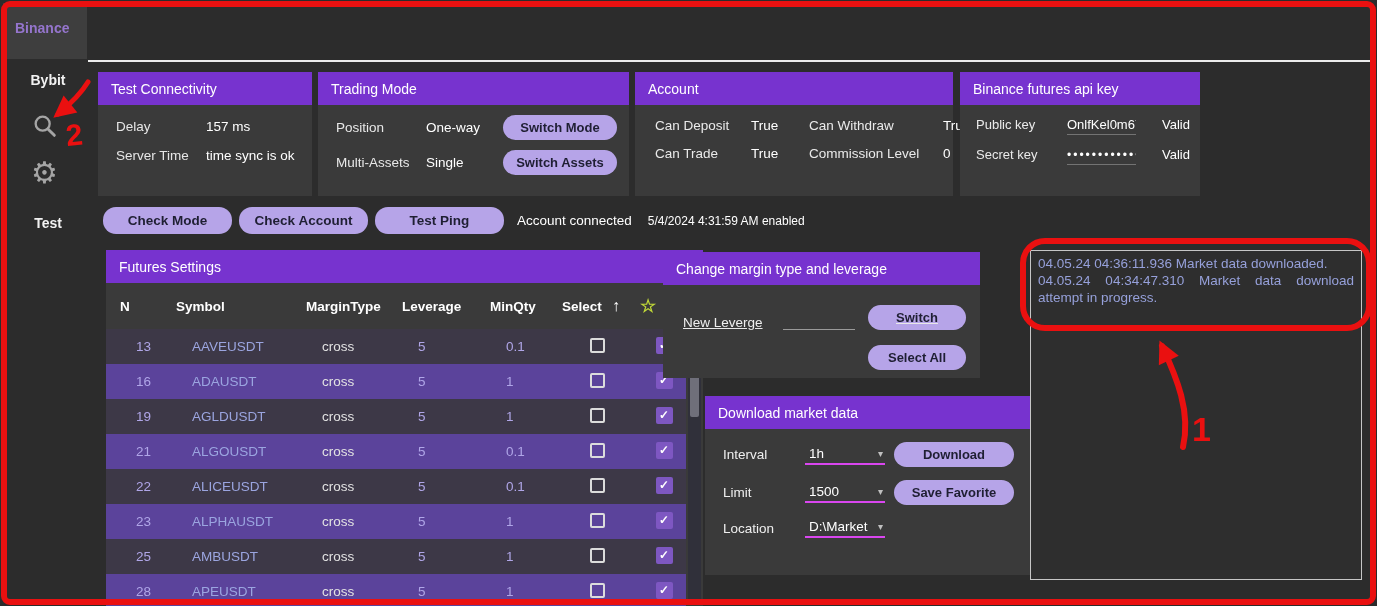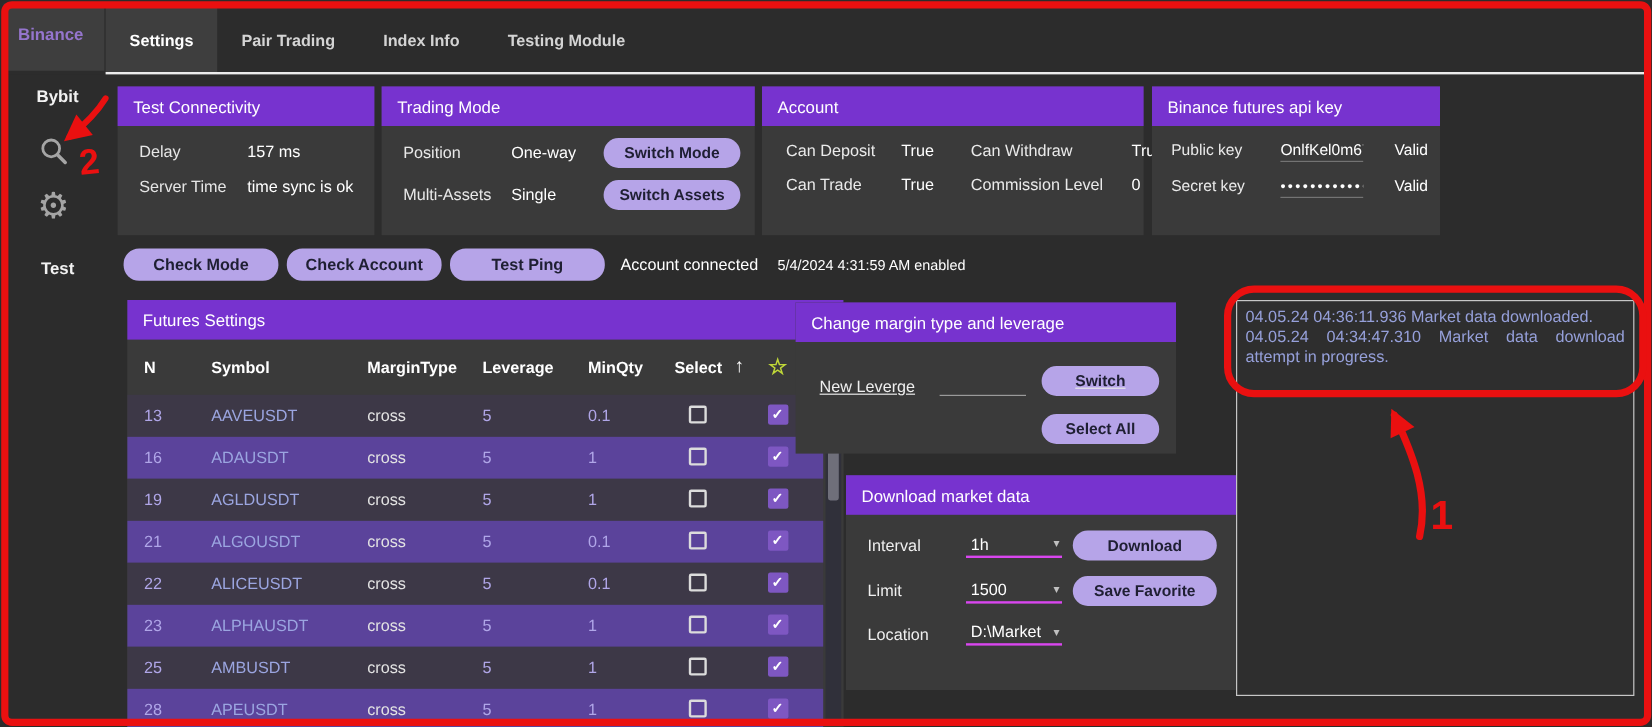--- a/index.html
+++ b/index.html
@@ -74,21 +74,21 @@
   .thead {
     display:grid; grid-template-columns:56px 130px 96px 88px 72px 50px 28px 36px;
     padding-left:14px; height:46px; align-items:center;
     color:#fff; font-weight:bold; font-size:13.5px;
   }
   .thead .sort { font-size:16px; cursor:pointer; }
   .thead .star { color:#c0d838; font-size:18px; cursor:pointer; }
   .tbody { margin-right:17px; }
   .trow {
     display:grid; grid-template-columns:56px 130px 96px 88px 72px 50px 28px 36px;
-    padding-left:14px; height:35px; align-items:center; font-size:13.5px;
+    padding-left:30px; height:35px; align-items:center; font-size:13.5px;
     background:#3d3847; cursor:pointer;
   }
   .tbody div.trow:nth-of-type(even) { background:#5b439b; }
   .cn, .clev, .cqty { color:#b0a6e8; }
   .csym { color:#9ba5e0; }
   .cmargin { color:#e2e2e2; }
   .csel { padding-left:12px; }
   .cb { display:inline-block; width:15px; height:15px; border:2px solid #dcdcdc; border-radius:2px; background:transparent; cursor:pointer; }
   .cb.checked { border:none; width:17px; height:17px; background:#7e57c2; position:relative; }
   .cb.checked::after { content:"✓"; color:#fff; font-size:12px; font-weight:bold; position:absolute; left:3px; top:1px; }
@@ -127,26 +127,20 @@
   .log-line { color:#96a0da; font-size:13.5px; line-height:1.25; text-align:justify; }
 
   
   .annotations { position:absolute; left:0; top:0; pointer-events:none; z-index:90; }
 </style>
 </head>
 <body>
 
 <div class="topbar">
   <div class="brand">Binance</div>
-  <div class="tabs">
-    <div class="tab active">Settings</div>
-    <div class="tab">Pair Trading</div>
-    <div class="tab">Index Info</div>
-    <div class="tab">Testing Module</div>
-  </div>
 </div>
 
 <div class="sidebar">
   <div class="side-label bybit">Bybit</div>
   <div class="side-icon search">
     <svg width="28" height="28" viewBox="0 0 24 24">
       <circle cx="10" cy="10" r="6" fill="none" stroke="#a5a5a5" stroke-width="2"></circle>
       <line x1="14.5" y1="14.5" x2="20" y2="20" stroke="#a5a5a5" stroke-width="2.5" stroke-linecap="round"></line>
     </svg>
   </div>

